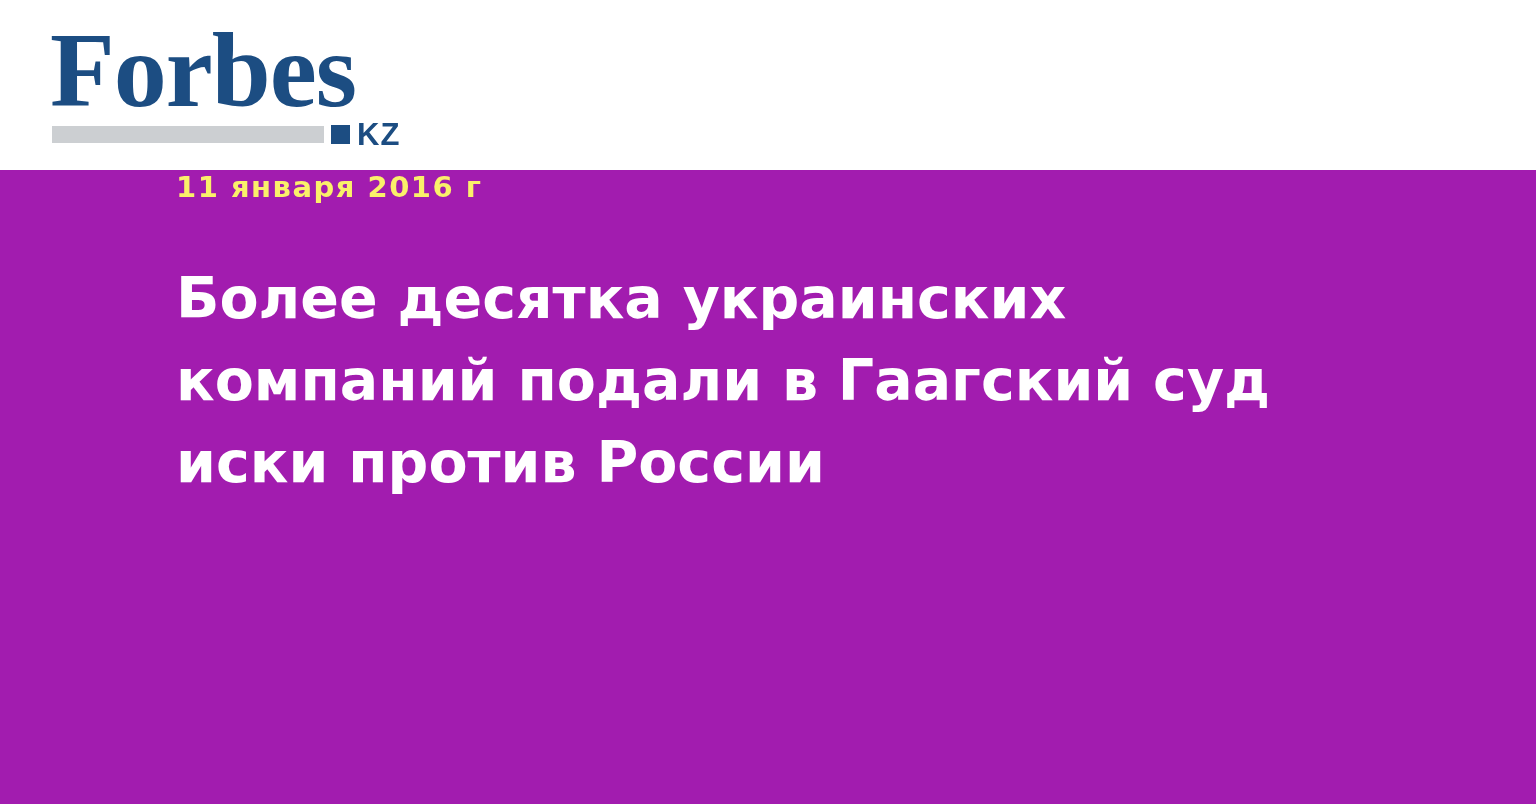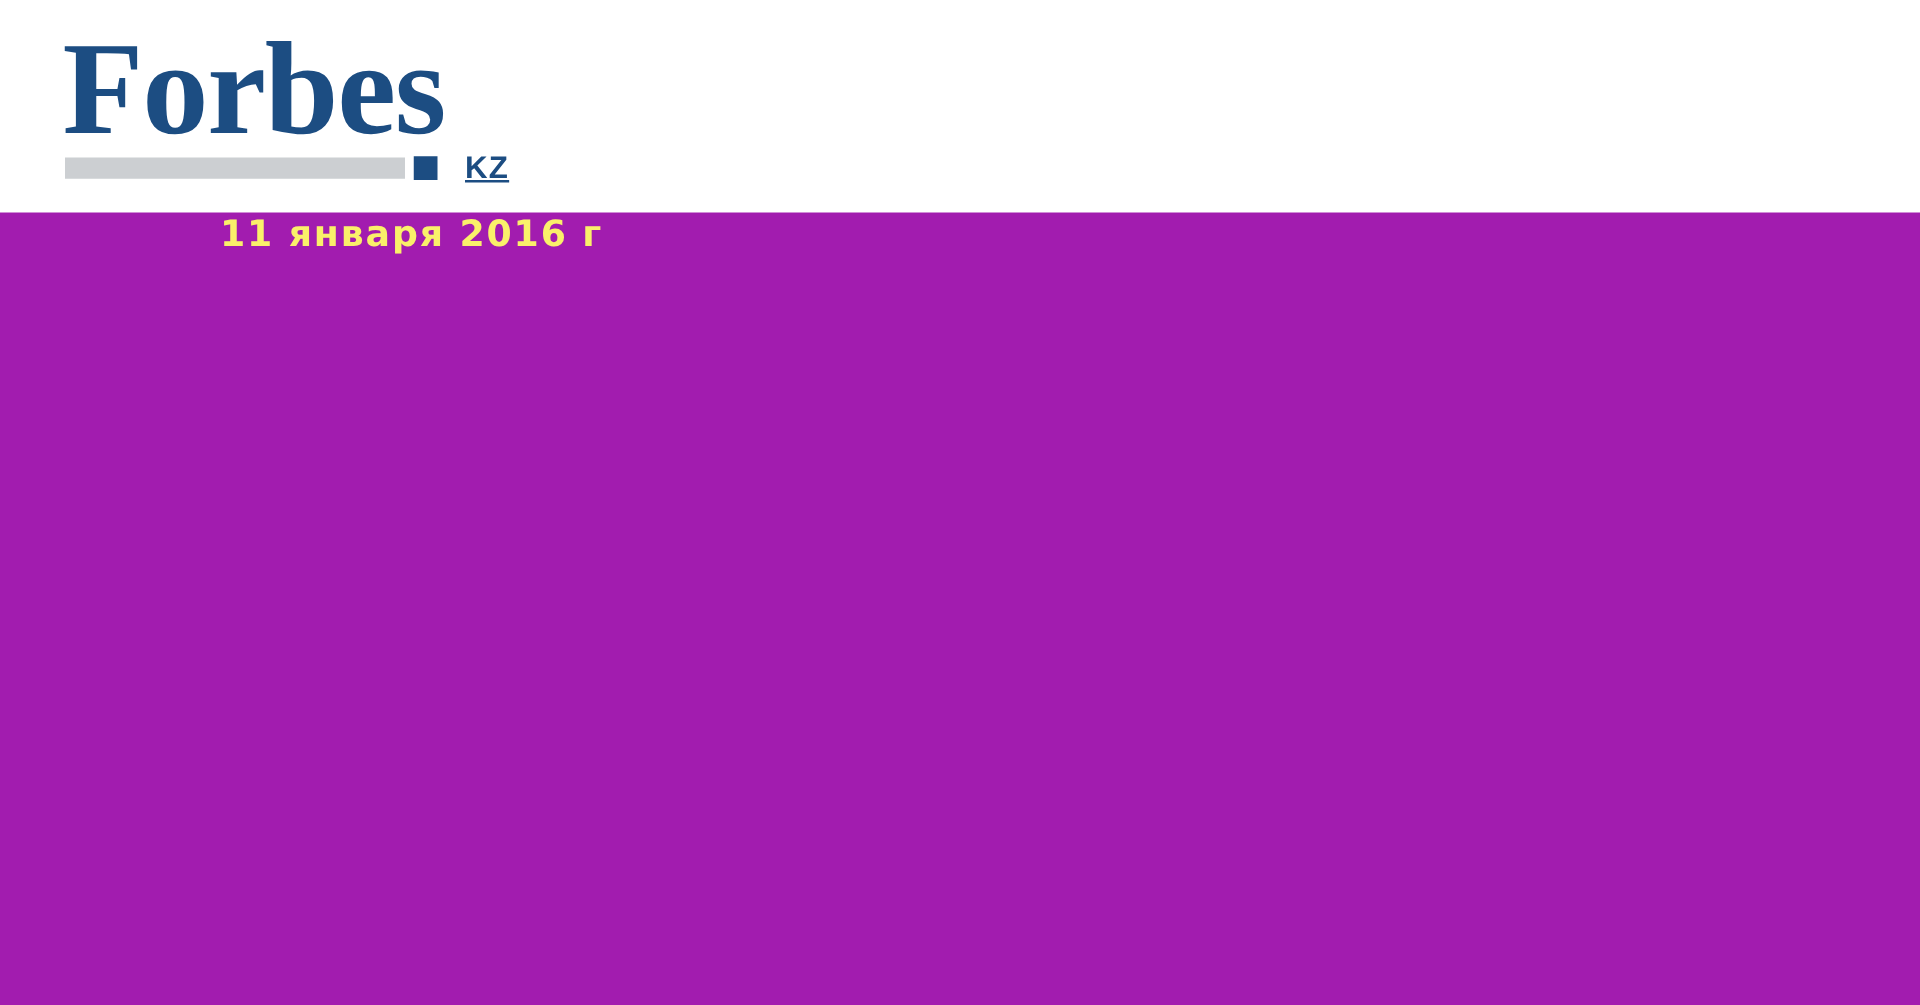--- a/index.html
+++ b/index.html
@@ -60,29 +60,28 @@
   .logo-square {
     position: absolute;
     left: 281px;
     top: 107px;
     width: 19px;
     height: 19px;
     background: #1c4d82;
   }
   .logo-kz {
     position: absolute;
-    left: 322px;
+    left: 307px;
     top: 104px;
     font-family: "Liberation Sans", sans-serif;
     font-weight: bold;
-    font-size: 25px;
+    font-size: 31px;
     line-height: 25px;
     letter-spacing: 1px;
     color: #1c4d82;
-    text-decoration: underline;
   }
 
   
   .article {
     position: absolute;
     left: 176px;
     top: 170px;
     width: 1250px;
   }
   .article-date {
@@ -116,15 +115,16 @@
     <a class="logo" href="#">
       <span class="logo-wordmark">Forbes</span>
       <span class="logo-rule"></span>
       <span class="logo-square"></span>
       <span class="logo-kz">KZ</span>
     </a>
   </div>
 
   <div class="article">
     <div class="article-date">11 января 2016 г</div>
+    <h1 class="article-title">Более десятка украинских компаний подали в Гаагский суд иски против России</h1>
   </div>
 
 </div>
 
 </body></html>

